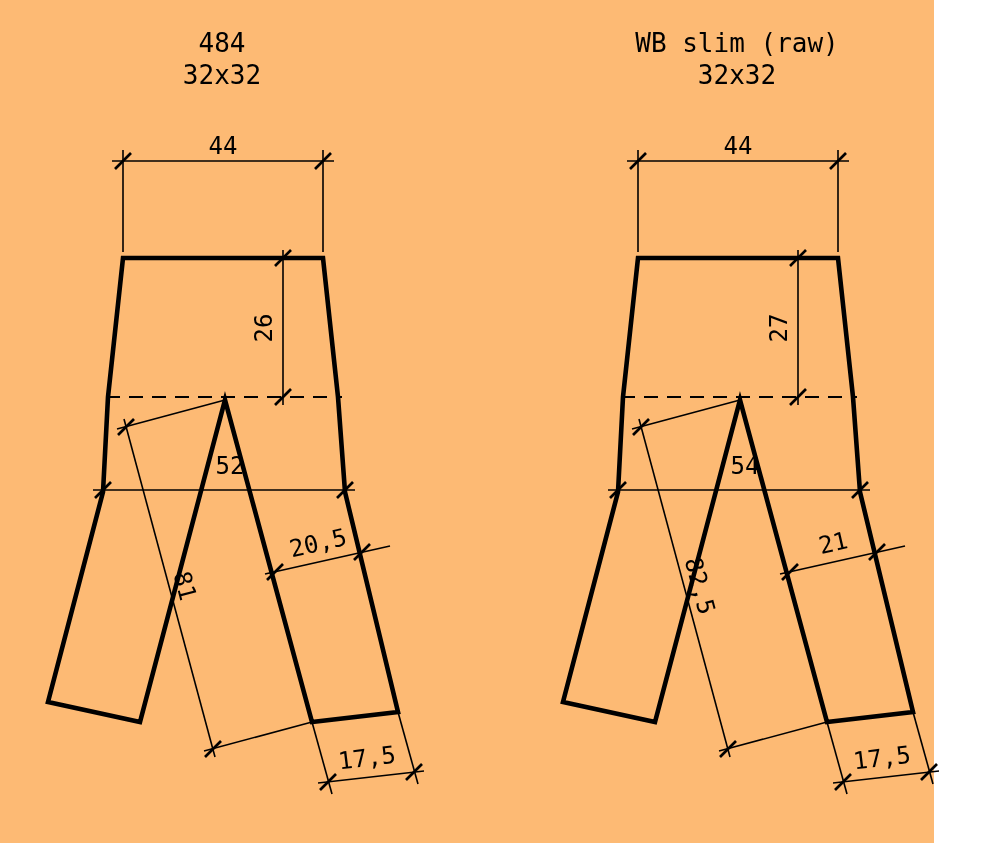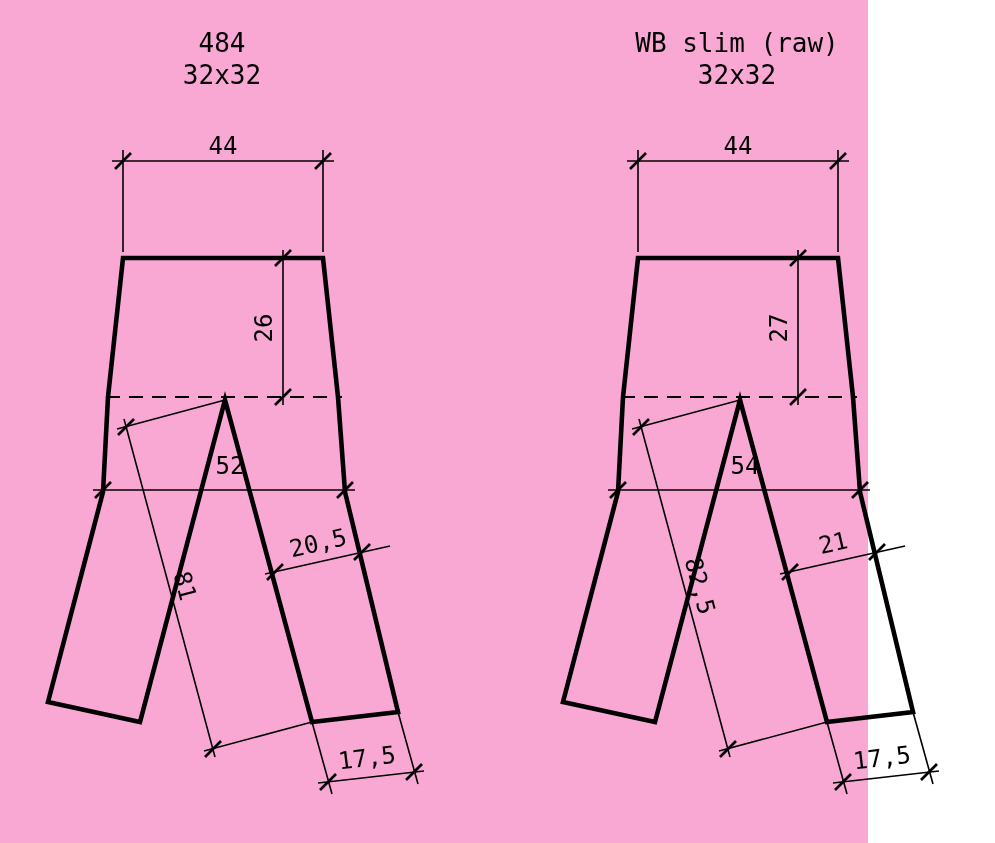--- a/index.html
+++ b/index.html
@@ -4,23 +4,23 @@
 <style>
   html, body {
     margin: 0;
     padding: 0;
     background: #ffffff;
     width: 995px;
     height: 843px;
     overflow: hidden;
   }
   .canvas {
-    width: 868px;
+    width: 934px;
     height: 843px;
-    background: #f9a8d4;
+    background: #fdba74;
   }
   svg { display: block; }
   .t-title {
     font-family: "DejaVu Sans Mono", monospace;
     font-size: 26px;
     fill: #000000;
   }
   .t-dim {
     font-family: "DejaVu Sans Mono", monospace;
     font-size: 24px;

